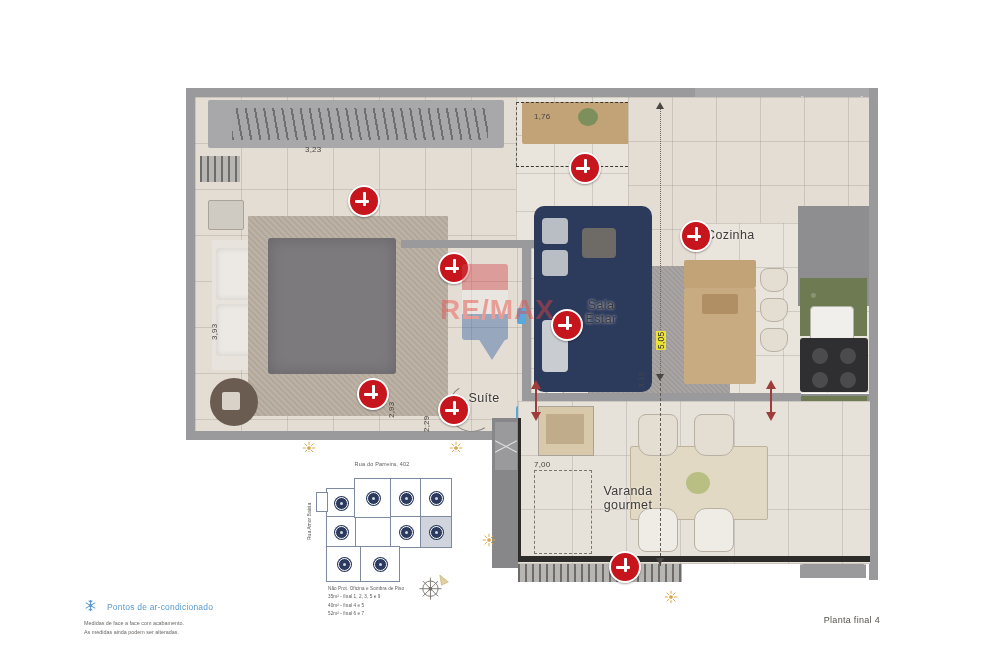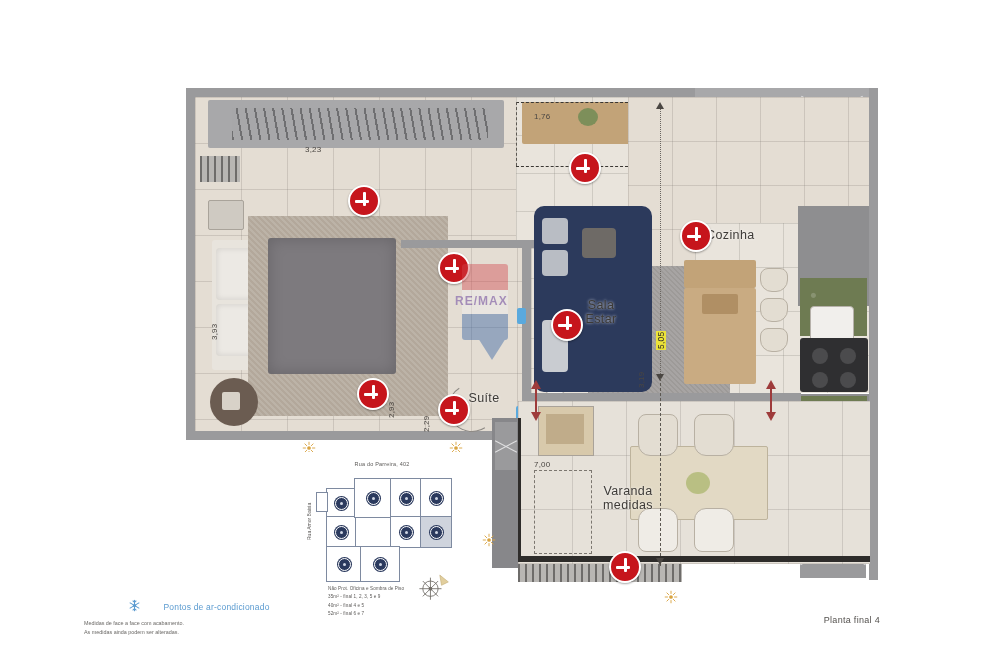--- a/index.html
+++ b/index.html
@@ -382,22 +382,21 @@
   
   .legend {
     position: absolute;
     left: 84px;
     top: 598px;
     width: 230px;
   }
   .legend-head {
     display: flex;
     align-items: center;
-    gap: 22px;
-    justify-content: center;
+    gap: 10px;
   }
   .legend-title {
     font-size: 8.5px;
     color: #5b9bd0;
     letter-spacing: .2px;
   }
   .legend-sub {
     margin-top: 3px;
     font-size: 5.4px;
     line-height: 1.75;
@@ -422,26 +421,25 @@
     top: 258px;
     width: 190px;
     height: 112px;
     opacity: .42;
     pointer-events: none;
   }
   .wm-text {
     position: absolute;
     left: 40px;
     top: 36px;
-    font-size: 12px;
+    font-size: 28px;
     font-weight: bold;
-    color: #4c1d95;
+    color: #ef4444;
     letter-spacing: 1px;
     font-family: "Liberation Sans", sans-serif;
-    margin-left: 15px;
   }
   .wm-balloon-red {
     position: absolute;
     left: 62px; top: 6px;
     width: 46px; height: 26px;
     background: #d2464c;
     border-radius: 3px 3px 0 0;
   }
   .wm-balloon-blue {
     position: absolute;
@@ -607,21 +605,21 @@
     <div class="fx" style="left:500px;top:384px;width:24px;height:22px;background:#b9bf83;border-radius:50%;"></div>
     <div class="fx chair" style="left:452px;top:326px;width:38px;height:40px;"></div>
     <div class="fx chair" style="left:508px;top:326px;width:38px;height:40px;"></div>
     <div class="fx chair" style="left:452px;top:420px;width:38px;height:42px;background:#efece6;border-radius:12px 12px 8px 8px;"></div>
     <div class="fx chair" style="left:508px;top:420px;width:38px;height:42px;background:#efece6;border-radius:12px 12px 8px 8px;"></div>
 
     <div class="fx" style="left:348px;top:382px;width:56px;height:82px;border:1.5px dashed #7b766f;"></div>
     <div class="dim" style="left:348px;top:372px;">7,00</div>
 
     <div class="room-label" style="left:392px;top:396px;width:100px;">Varanda
-medidas</div>
+gourmet</div>
 
     <div class="fx" style="left:332px;top:468px;width:352px;height:6px;background:#2e2c2a;"></div>
     <div class="fx" style="left:330px;top:330px;width:5px;height:144px;background:#2e2c2a;"></div>
     <div class="blind-hatch" style="position:absolute;left:332px;top:476px;width:164px;height:18px;"></div>
     <div class="wall dark" style="left:306px;top:330px;width:26px;height:150px;"></div>
     <div class="cross-hatch" style="position:absolute;left:309px;top:334px;width:22px;height:48px;"></div>
 
     <div class="red-stem" style="left:349px;top:300px;height:26px;"></div>
     <div class="red-arrow down" style="left:345px;top:324px;"></div>
     <div class="red-arrow up" style="left:345px;top:292px;"></div>

